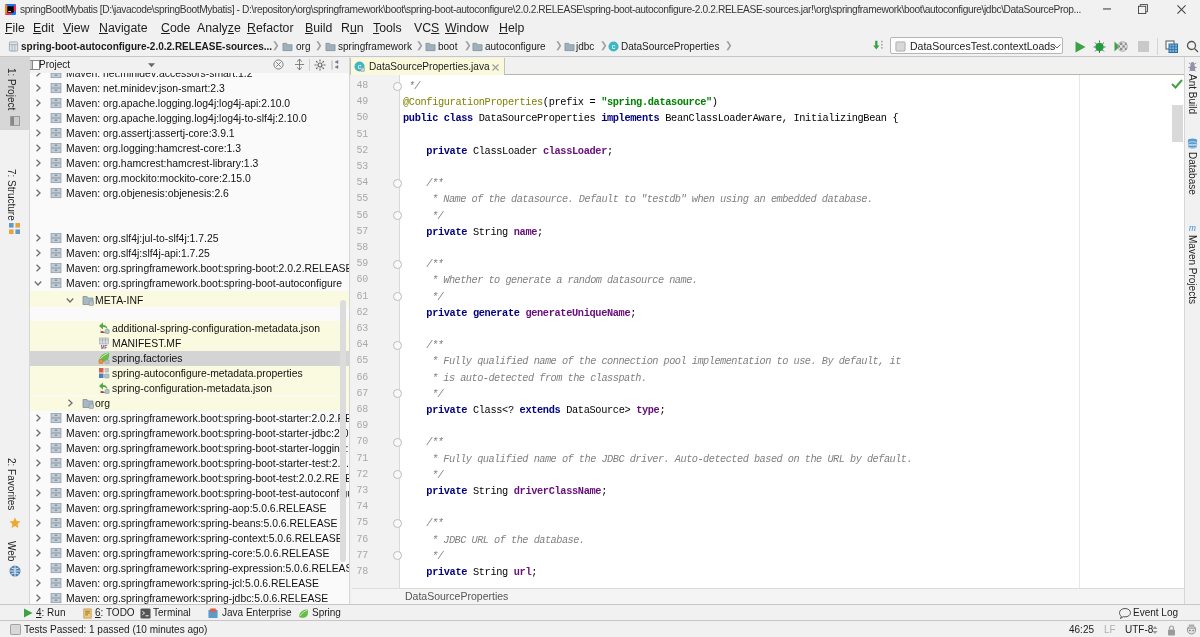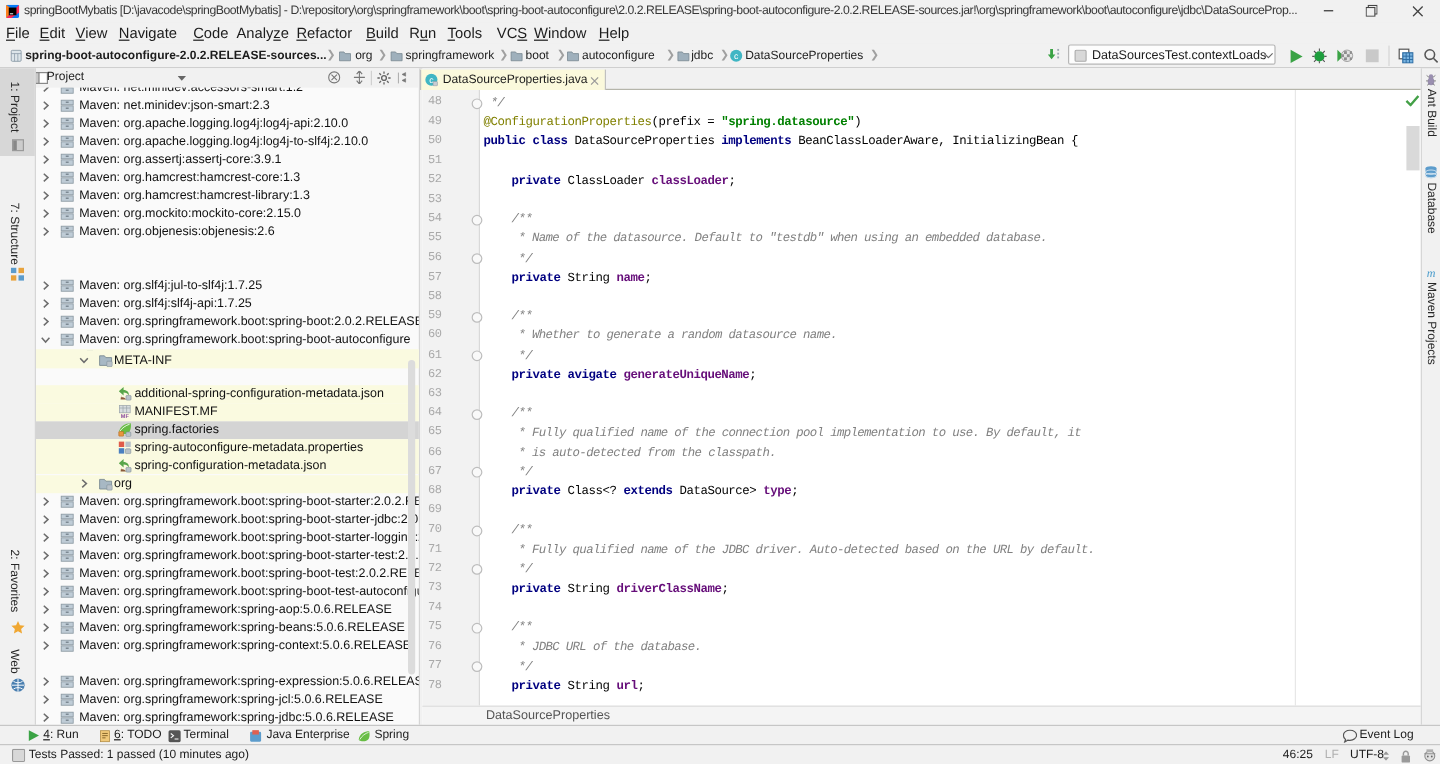--- a/index.html
+++ b/index.html
@@ -325,21 +325,21 @@
               </svg>
             </span>
             <span class="tic" style="left:20px">
               <svg width="12" height="12" viewBox="0 0 12 12">
                 <rect x="1" y="1.5" width="10" height="3.8" fill="#bfccd6" stroke="#8a98a2" stroke-width="0.7"></rect>
                 <rect x="1" y="6.2" width="10" height="4.5" fill="#bfccd6" stroke="#8a98a2" stroke-width="0.7"></rect>
                 <rect x="4.8" y="2.6" width="2.4" height="1.2" fill="#7a8791"></rect>
                 <rect x="4.8" y="7.6" width="2.4" height="1.2" fill="#7a8791"></rect>
               </svg>
             </span>
-            <span class="txt" style="left:36px">Maven: org.hamcrest:hamcrest-core:1.3</span>
+            <span class="txt" style="left:36px">Maven: org.logging:hamcrest-core:1.3</span>
           </div>
           <div class="trow " style="top:98.5px">
             <span class="arr" style="left:4px">
               <svg width="8" height="8" viewBox="0 0 8 8">
                 <path d="M2.5 0.8 L6 4 L2.5 7.2" stroke="#6e6e6e" stroke-width="1.3" fill="none"></path>
               </svg>
             </span>
             <span class="tic" style="left:20px">
               <svg width="12" height="12" viewBox="0 0 12 12">
                 <rect x="1" y="1.5" width="10" height="3.8" fill="#bfccd6" stroke="#8a98a2" stroke-width="0.7"></rect>
@@ -677,20 +677,36 @@
             </span>
             <span class="tic" style="left:20px">
               <svg width="12" height="12" viewBox="0 0 12 12">
                 <rect x="1" y="1.5" width="10" height="3.8" fill="#bfccd6" stroke="#8a98a2" stroke-width="0.7"></rect>
                 <rect x="1" y="6.2" width="10" height="4.5" fill="#bfccd6" stroke="#8a98a2" stroke-width="0.7"></rect>
                 <rect x="4.8" y="2.6" width="2.4" height="1.2" fill="#7a8791"></rect>
                 <rect x="4.8" y="7.6" width="2.4" height="1.2" fill="#7a8791"></rect>
               </svg>
             </span>
             <span class="txt" style="left:36px">Maven: org.springframework:spring-context:5.0.6.RELEASE</span>
+          </div>
+          <div class="trow " style="top:488.5px">
+            <span class="arr" style="left:4px">
+              <svg width="8" height="8" viewBox="0 0 8 8">
+                <path d="M2.5 0.8 L6 4 L2.5 7.2" stroke="#6e6e6e" stroke-width="1.3" fill="none"></path>
+              </svg>
+            </span>
+            <span class="tic" style="left:20px">
+              <svg width="12" height="12" viewBox="0 0 12 12">
+                <rect x="1" y="1.5" width="10" height="3.8" fill="#bfccd6" stroke="#8a98a2" stroke-width="0.7"></rect>
+                <rect x="1" y="6.2" width="10" height="4.5" fill="#bfccd6" stroke="#8a98a2" stroke-width="0.7"></rect>
+                <rect x="4.8" y="2.6" width="2.4" height="1.2" fill="#7a8791"></rect>
+                <rect x="4.8" y="7.6" width="2.4" height="1.2" fill="#7a8791"></rect>
+              </svg>
+            </span>
+            <span class="txt" style="left:36px">Maven: org.springframework:spring-core:5.0.6.RELEASE</span>
           </div>
           <div class="trow " style="top:503.5px">
             <span class="arr" style="left:4px">
               <svg width="8" height="8" viewBox="0 0 8 8">
                 <path d="M2.5 0.8 L6 4 L2.5 7.2" stroke="#6e6e6e" stroke-width="1.3" fill="none"></path>
               </svg>
             </span>
             <span class="tic" style="left:20px">
               <svg width="12" height="12" viewBox="0 0 12 12">
                 <rect x="1" y="1.5" width="10" height="3.8" fill="#bfccd6" stroke="#8a98a2" stroke-width="0.7"></rect>
@@ -804,21 +820,21 @@
     <b class="k">private</b> ClassLoader <b class="f">classLoader</b>;
 
     <i>/**</i>
     <i> * Name of the datasource. Default to "testdb" when using an embedded database.</i>
     <i> */</i>
     <b class="k">private</b> String <b class="f">name</b>;
 
     <i>/**</i>
     <i> * Whether to generate a random datasource name.</i>
     <i> */</i>
-    <b class="k">private avigate</b> <b class="f">generateUniqueName</b>;
+    <b class="k">private generate</b> <b class="f">generateUniqueName</b>;
 
     <i>/**</i>
     <i> * Fully qualified name of the connection pool implementation to use. By default, it</i>
     <i> * is auto-detected from the classpath.</i>
     <i> */</i>
     <b class="k">private</b> Class&lt;? <b class="k">extends</b> DataSource&gt; <b class="f">type</b>;
 
     <i>/**</i>
     <i> * Fully qualified name of the JDBC driver. Auto-detected based on the URL by default.</i>
     <i> */</i>

